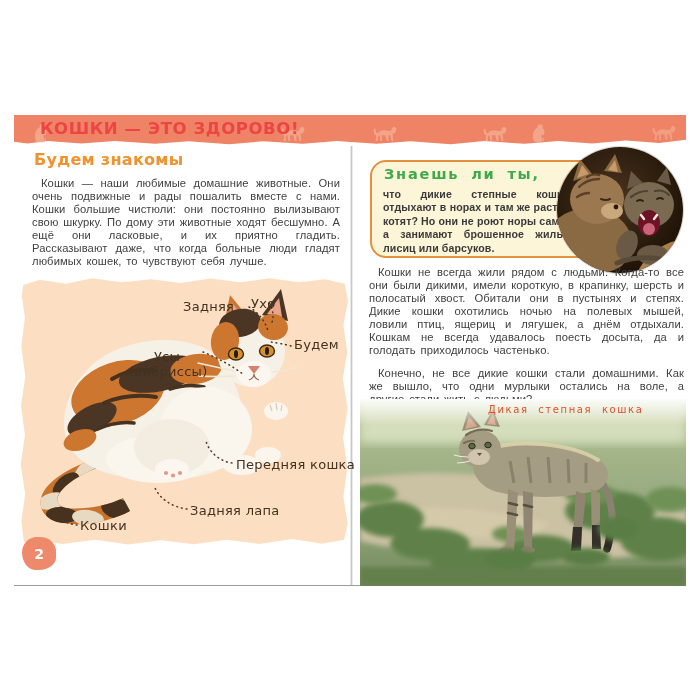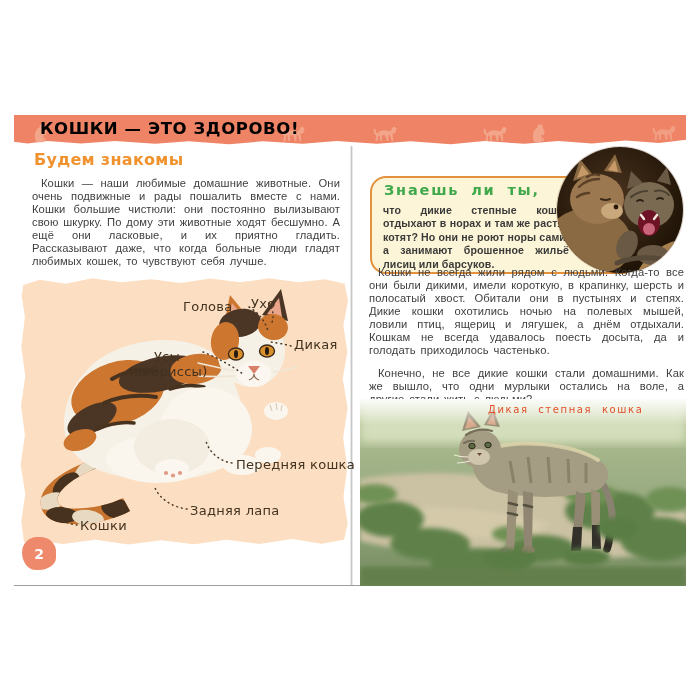--- a/index.html
+++ b/index.html
@@ -3,21 +3,21 @@
 <meta charset="utf-8">
 <style>
   html,body{margin:0;padding:0;background:#fff;}
   #page{position:relative;width:700px;height:700px;background:#ffffff;overflow:hidden;
         font-family:"Liberation Sans",sans-serif;}
 
   
   .header-bar{position:absolute;left:14px;top:115px;width:672px;height:31px;background:#ee8365;
     clip-path:polygon(0 0,100% 0,100% 80%,96% 90%,91% 82%,86% 92%,81% 84%,76% 93%,70% 84%,65% 94%,
       59% 85%,54% 93%,48% 84%,43% 93%,37% 85%,32% 94%,26% 85%,21% 93%,15% 84%,10% 92%,5% 84%,2% 92%,0 86%);}
-  .header-title{position:absolute;left:40px;top:119px;color:#000000;font-family:"DejaVu Sans",sans-serif;
+  .header-title{position:absolute;left:40px;top:119px;color:#ef4444;font-family:"DejaVu Sans",sans-serif;
     font-weight:bold;font-size:16.5px;letter-spacing:.6px;white-space:nowrap;}
   .silhouette{position:absolute;opacity:.85;}
   .silhouette svg{display:block;}
 
   
   .section-heading{position:absolute;left:34px;top:150px;color:#f0932e;font-family:"DejaVu Sans",sans-serif;
     font-weight:bold;font-size:16px;letter-spacing:.3px;}
   .body-text{position:absolute;color:#404040;font-size:11.2px;line-height:13px;text-align:justify;
     letter-spacing:.1px;word-spacing:1.6px;}
   #left-intro{left:32px;top:177px;width:308px;text-indent:9px;}
@@ -37,21 +37,21 @@
   .page-number-blob{position:absolute;left:22px;top:537px;width:34px;height:33px;background:#ee8a6b;
     border-radius:48% 52% 55% 45%/52% 48% 42% 58%;display:flex;align-items:center;justify-content:center;
     color:#ffffff;font-weight:bold;font-size:14px;font-family:"DejaVu Sans",sans-serif;}
 
   
   .gutter{position:absolute;left:350px;top:146px;width:3px;height:440px;
     background:linear-gradient(to right,rgba(0,0,0,.02),rgba(0,0,0,.22),rgba(0,0,0,.02));}
   .page-bottom-edge{position:absolute;left:14px;top:585px;width:672px;height:1px;background:#9d9d9d;}
 
   
-  .fact-box{position:absolute;left:370px;top:176px;width:268px;height:98px;background:#fdf5d7;
+  .fact-box{position:absolute;left:370px;top:160px;width:268px;height:98px;background:#fdf5d7;
     border:2.5px solid #e3913c;border-radius:16px;box-sizing:border-box;}
   .fact-title{position:absolute;left:12px;top:4px;color:#3fa94c;font-family:"DejaVu Sans",sans-serif;
     font-weight:bold;font-size:14.5px;letter-spacing:1.8px;word-spacing:5px;}
   .fact-text{position:absolute;left:11px;top:26px;width:186px;color:#3a3a3a;font-weight:bold;
     font-size:10.6px;line-height:13.4px;text-align:justify;letter-spacing:.1px;}
 
   .circle-photo{position:absolute;left:557px;top:147px;width:126px;height:126px;border-radius:50%;
     overflow:hidden;box-shadow:0 0 0 1px rgba(120,70,40,.25);}
 
   #right-para-1{left:369px;top:266px;width:315px;text-indent:9px;}
@@ -174,23 +174,23 @@
       <path d="M249,307 C259,313 265,321 268,331"></path>
       <path d="M269,303 C274,311 274,318 271,325"></path>
       <path d="M291,346 C284,344 277,343 271,342"></path>
       <path d="M203,352 C218,358 232,366 243,374"></path>
       <path d="M232,463 C219,461 209,452 206,441"></path>
       <path d="M187,509 C172,507 160,499 155,488"></path>
       <path d="M77,525 C68,524 59,520 53,513"></path>
     </g>
   </svg>
 
-  <div class="diagram-label" style="left:183px;top:299px;">Голова</div>
+  <div class="diagram-label" style="left:183px;top:299px;">Задняя</div>
   <div class="diagram-label" style="left:251px;top:288px;margin-top:8px;">Ухо</div>
-  <div class="diagram-label" style="left:294px;top:337px;">Дикая</div>
+  <div class="diagram-label" style="left:294px;top:337px;">Будем</div>
   <div class="diagram-label" id="label-whiskers" style="left:129px;top:327px;">
     <span>Усы</span><br>
     <span>(вибриссы)</span>
   </div>
   <div class="diagram-label" style="left:236px;top:457px;">Передняя кошка</div>
   <div class="diagram-label" style="left:190px;top:503px;">Задняя лапа</div>
   <div class="diagram-label" style="left:80px;top:518px;">Кошки</div>
 
   <div class="page-number-blob">
     <span>2</span>

